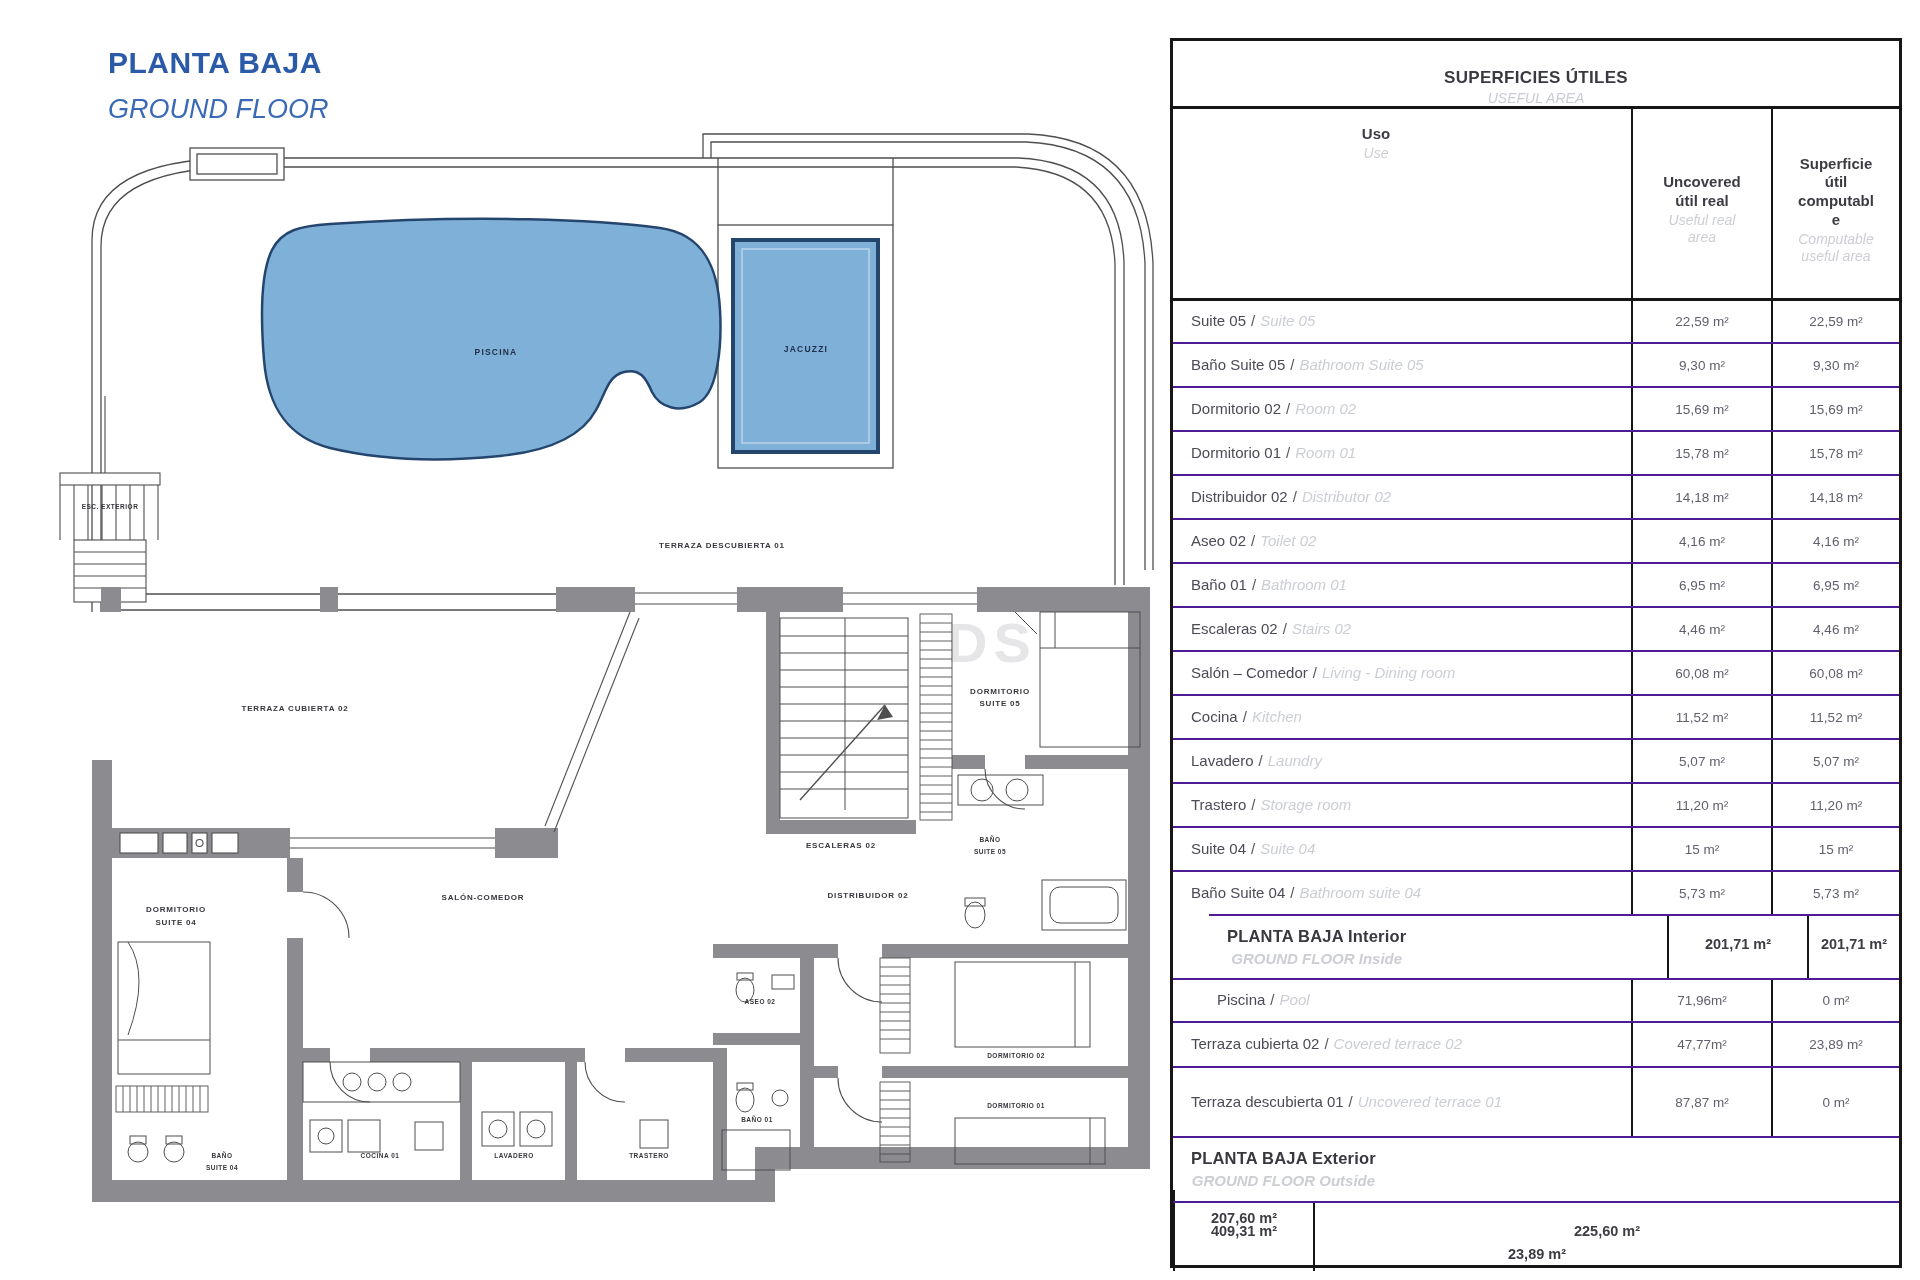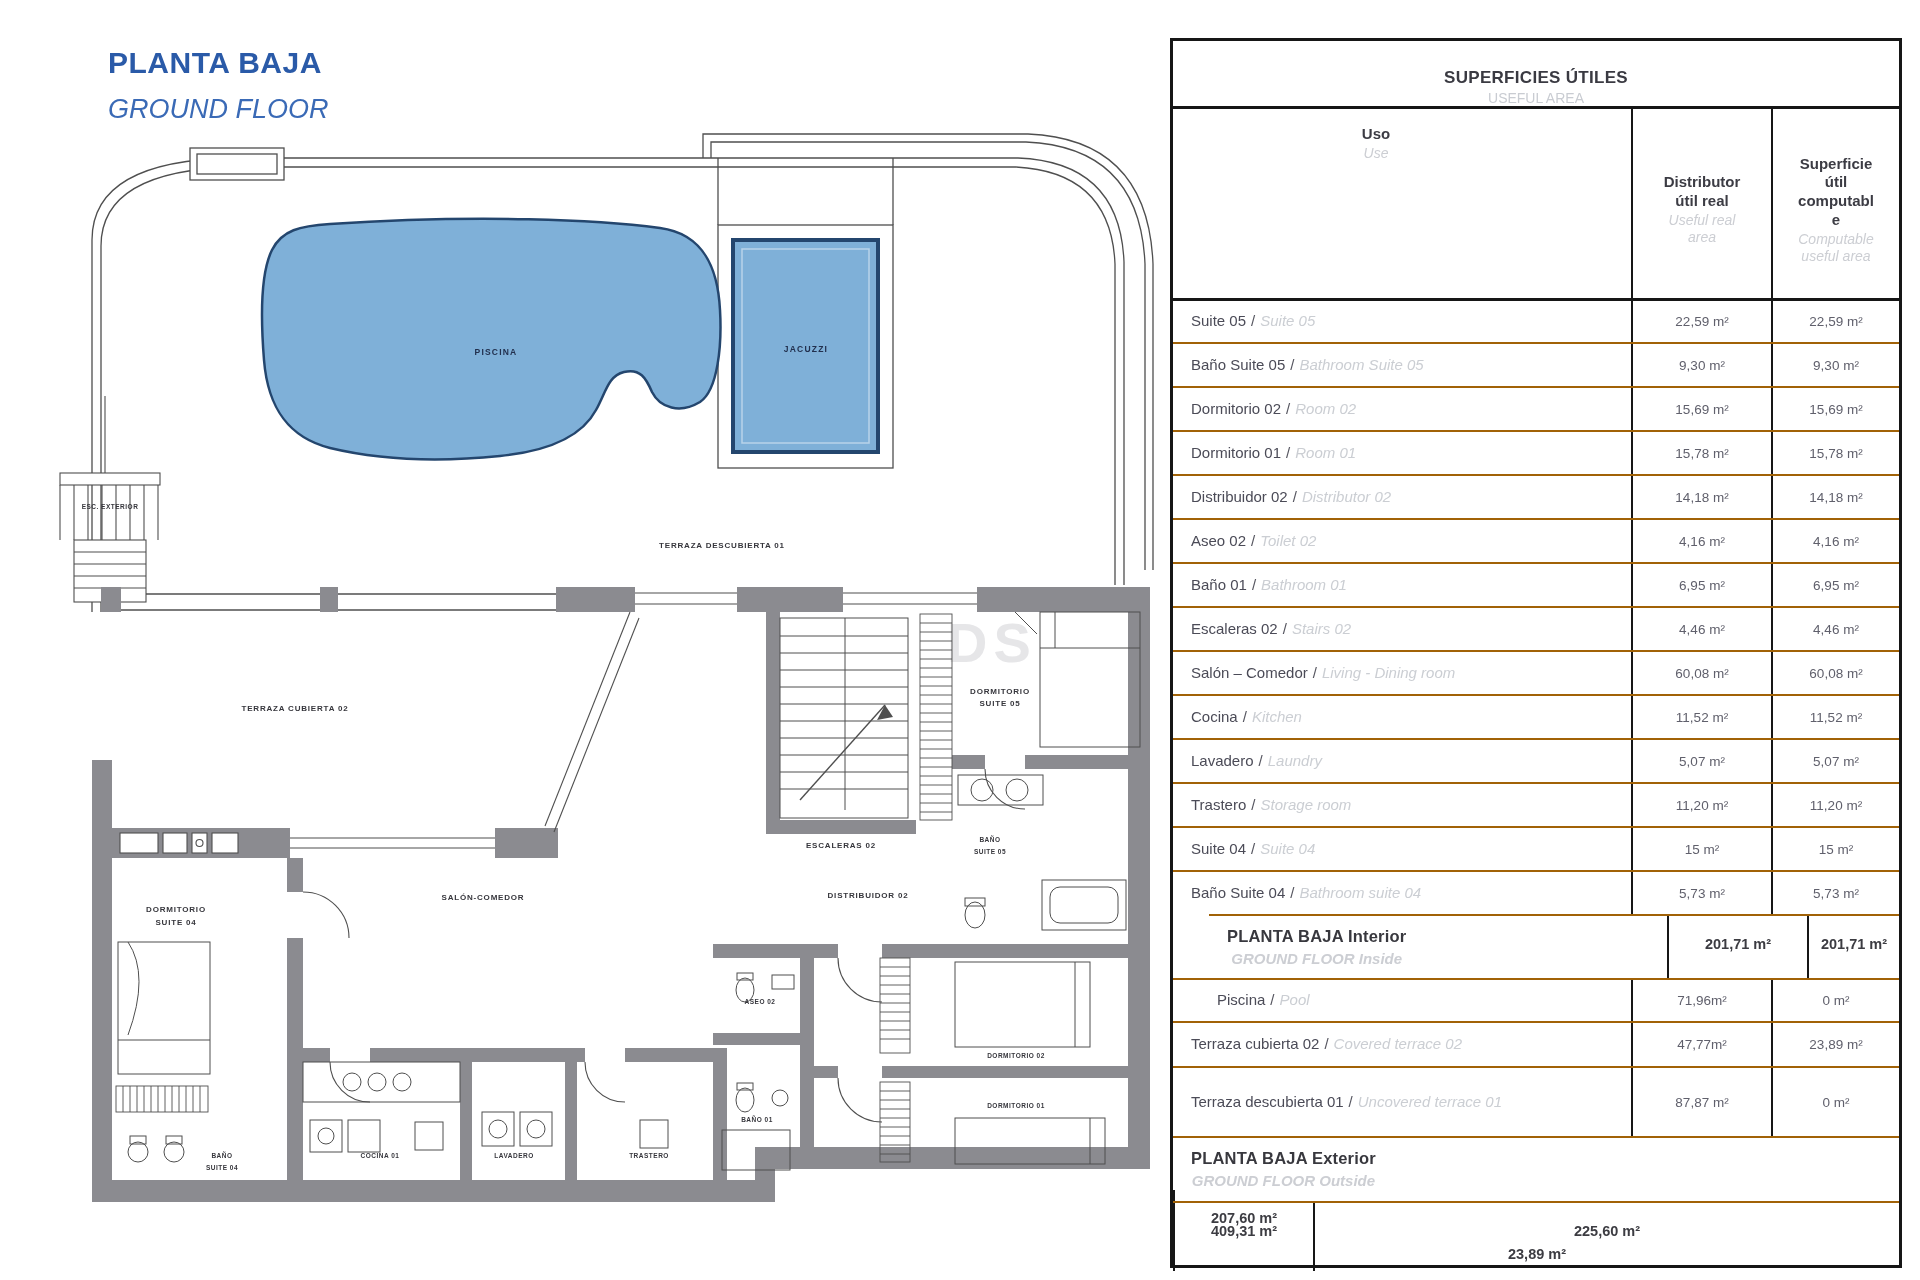--- a/index.html
+++ b/index.html
@@ -16,32 +16,32 @@
   .plan { position:absolute; left:0; top:0; }
   .plan text { font-family:"Liberation Sans", sans-serif; }
   .rlab { font-size:8px; font-weight:bold; fill:#36363c; letter-spacing:.8px; text-anchor:middle; }
   .rlab-sm { font-size:6.5px; font-weight:bold; fill:#36363c; letter-spacing:.5px; text-anchor:middle; }
   .plab { font-size:8.5px; font-weight:bold; fill:#22304e; letter-spacing:1.2px; text-anchor:middle; }
   .wm { font-size:56px; font-weight:bold; fill:#d2d2d6; opacity:.55; letter-spacing:6px; text-anchor:middle; }
 
   
   .tbl { position:absolute; left:1170px; top:38px; width:732px; height:1230px;
          border:3px solid #161616; display:flex; flex-direction:column; background:#fff; }
-  .trow { display:flex; flex-shrink:0; border-top:2px solid #a16207; }
+  .trow { display:flex; flex-shrink:0; border-top:2px solid #4c1d95; }
   .trow.first { border-top:none; }
   .trow.thick { border-top:3px solid #161616; }
   .cell { display:flex; }
   .c-name { width:458px; }
   .c-real { width:140px; border-left:2px solid #161616; }
   .c-comp { flex:1; border-left:2px solid #161616; }
 
   .h1 { height:65px; }
   .h1 .c-full { width:100%; display:flex; flex-direction:column; align-items:center; justify-content:flex-end; }
   .h1 .t-es { font-size:17px; font-weight:bold; color:#3a3a42; letter-spacing:.3px; }
-  .h1 .t-en { font-size:14px; color:#c9ccd2; margin-top:2px; }
+  .h1 .t-en { font-size:14px; font-style:italic; color:#c9ccd2; margin-top:2px; }
 
   .h2 { height:192px; }
   .h2 .c-name { flex-direction:column; padding:16px 0 0 20px;text-align:center; }
   .h2 .c-real, .h2 .c-comp { flex-direction:column; align-items:center; text-align:center; padding:13px 20px 0; }
   .h2 .c-comp { padding:13px 24px 0; }
   .col-es { font-size:15px; font-weight:bold; color:#3c3c44; line-height:1.25; }
   .col-en { font-size:14px; font-style:italic; color:#ccced3; line-height:1.25; margin-top:1px; overflow-wrap:anywhere; }
   .h2 .c-comp .col-es, .h2 .c-comp .col-en { overflow-wrap:anywhere; }
 
   .r-n   { height:44px; }
@@ -310,21 +310,21 @@
         <div class="t-en">USEFUL AREA</div>
       </div>
     </div>
 
     <div class="trow h2 thick">
       <div class="cell c-name">
         <div class="col-es">Uso</div>
         <div class="col-en">Use</div>
       </div>
       <div class="cell c-real">
-        <div class="col-es">Distributor útil real</div>
+        <div class="col-es">Uncovered útil real</div>
         <div class="col-en">Useful real area</div>
       </div>
       <div class="cell c-comp">
         <div class="col-es">Superficie útil computable</div>
         <div class="col-en">Computable useful area</div>
       </div>
     </div>
 
     <div class="trow r-n thick">
       <div class="cell c-name">

